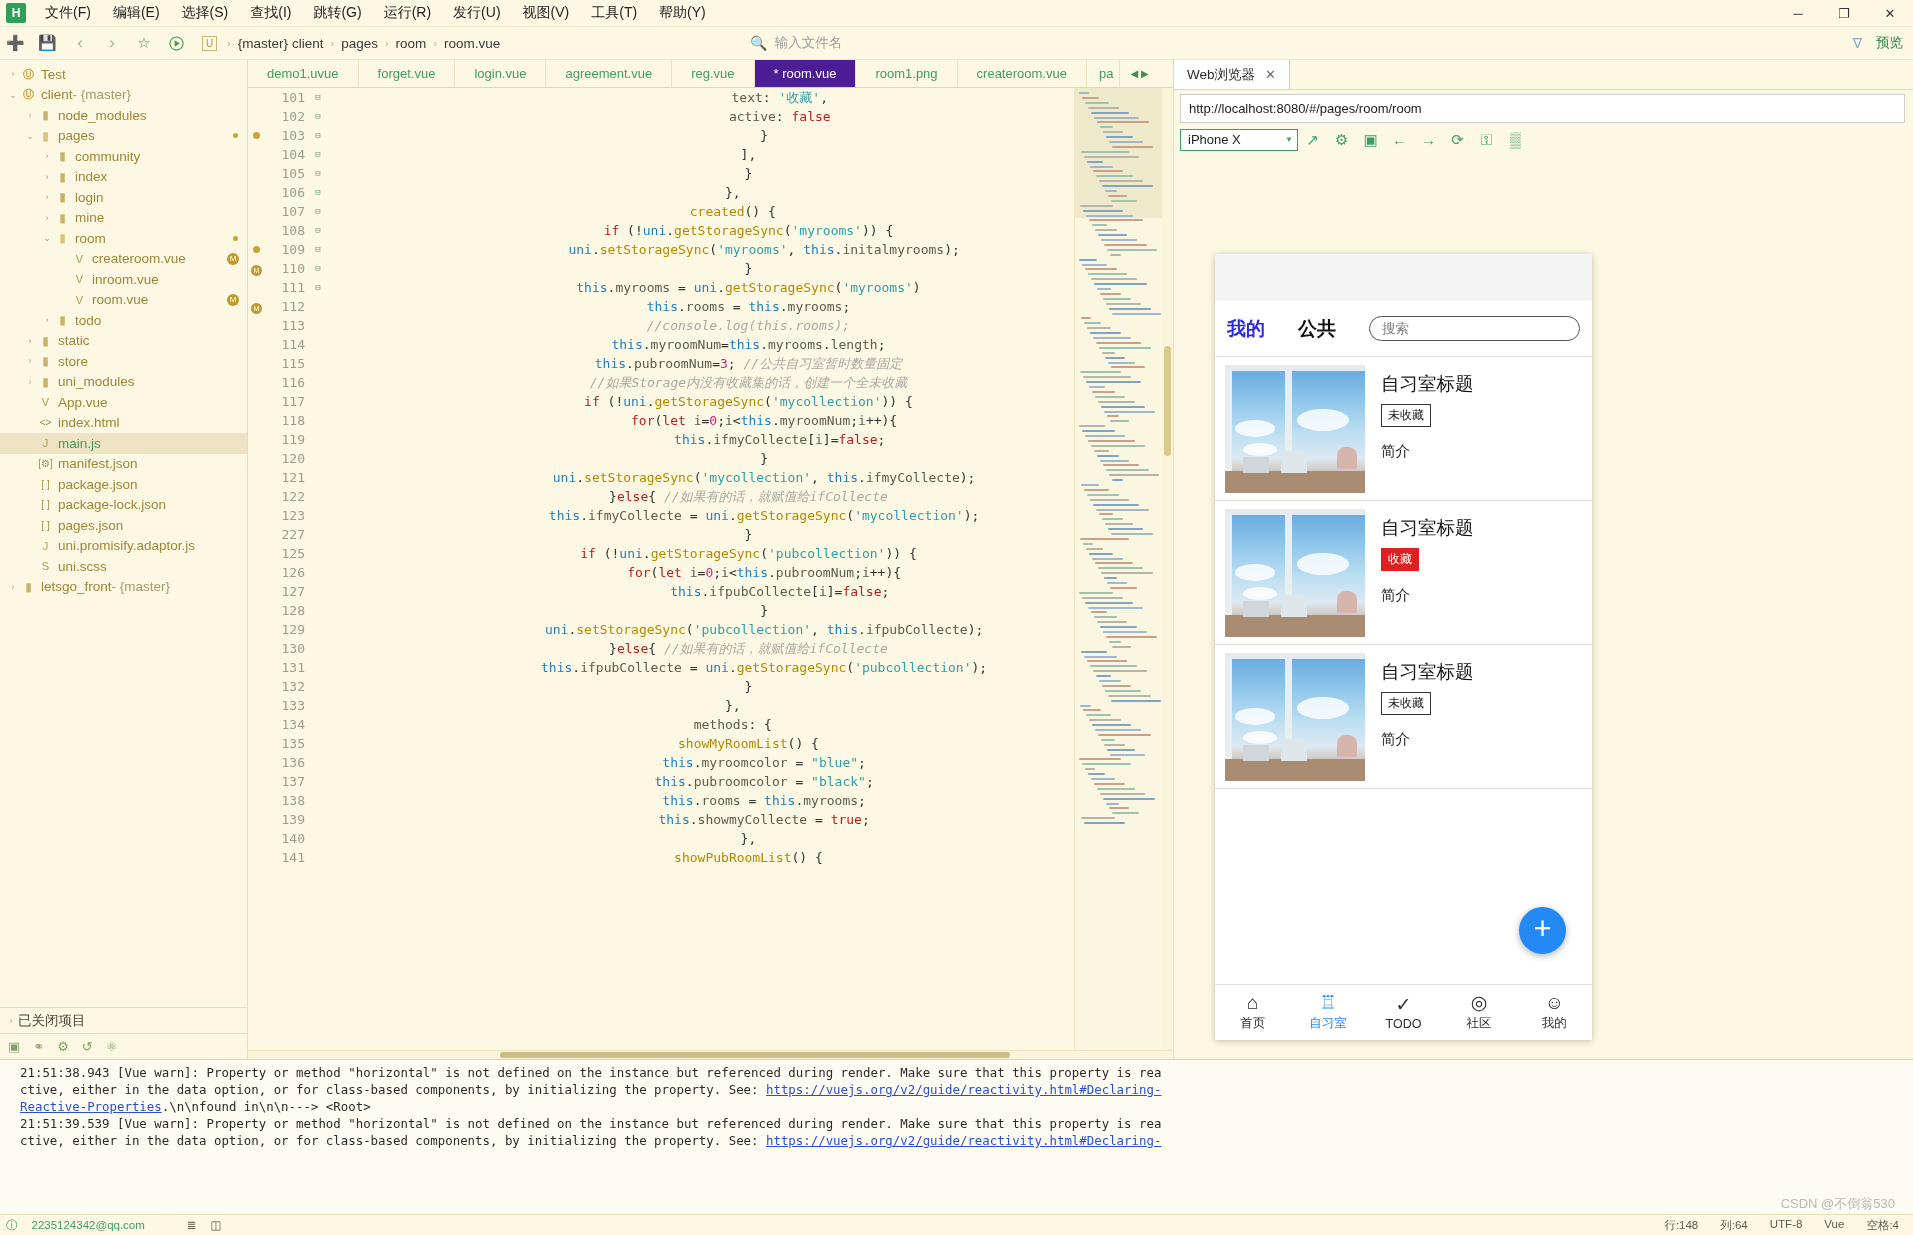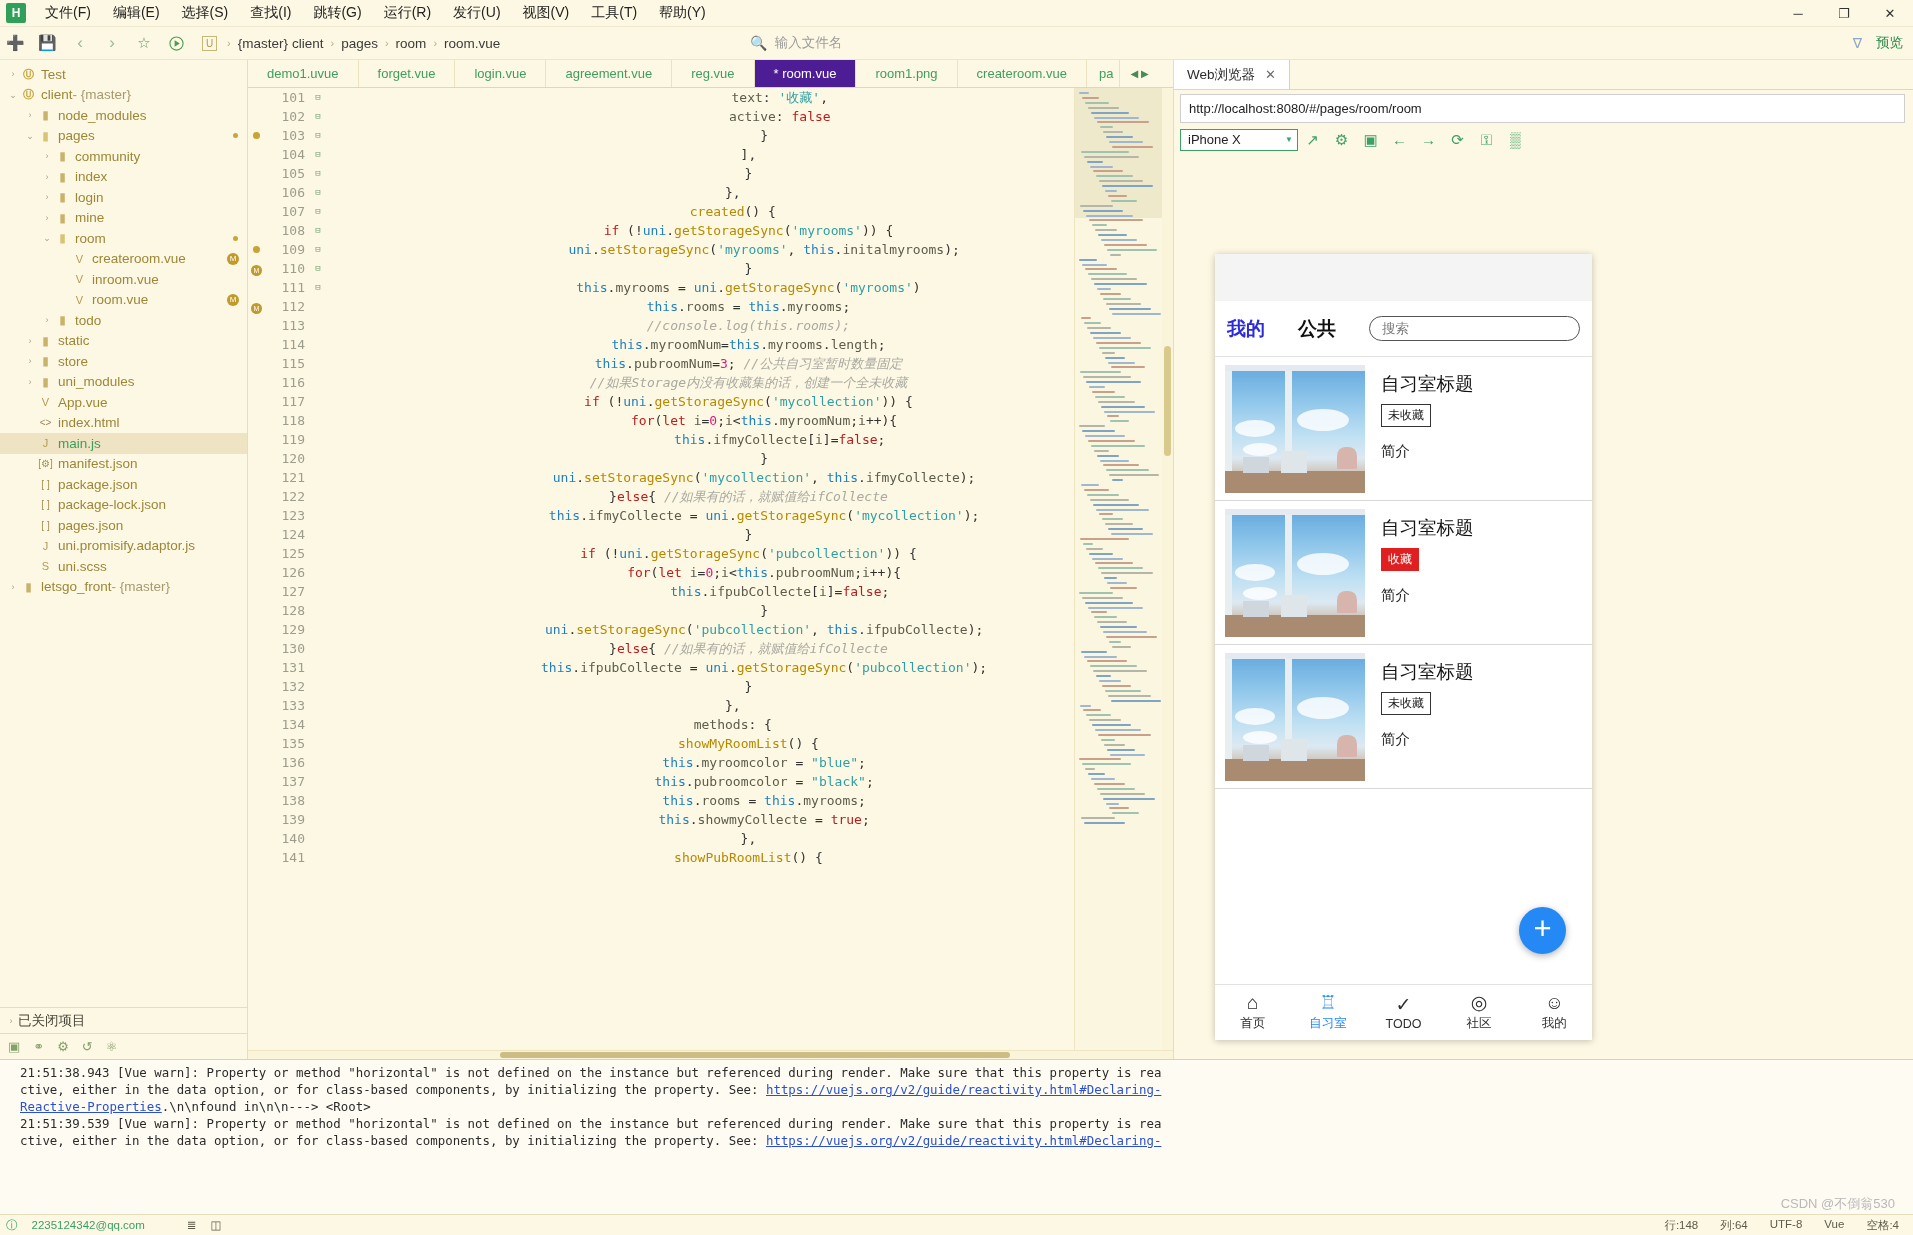--- a/index.html
+++ b/index.html
@@ -408,21 +408,21 @@
               <div class="ln">114</div>
               <div class="ln">115</div>
               <div class="ln">116</div>
               <div class="ln">117</div>
               <div class="ln">118</div>
               <div class="ln">119</div>
               <div class="ln">120</div>
               <div class="ln">121</div>
               <div class="ln">122</div>
               <div class="ln">123</div>
-              <div class="ln">124</div>
+              <div class="ln">227</div>
               <div class="ln">125</div>
               <div class="ln">126</div>
               <div class="ln">127</div>
               <div class="ln">128</div>
               <div class="ln">129</div>
               <div class="ln">130</div>
               <div class="ln">131</div>
               <div class="ln">132</div>
               <div class="ln">133</div>
               <div class="ln">134</div>

